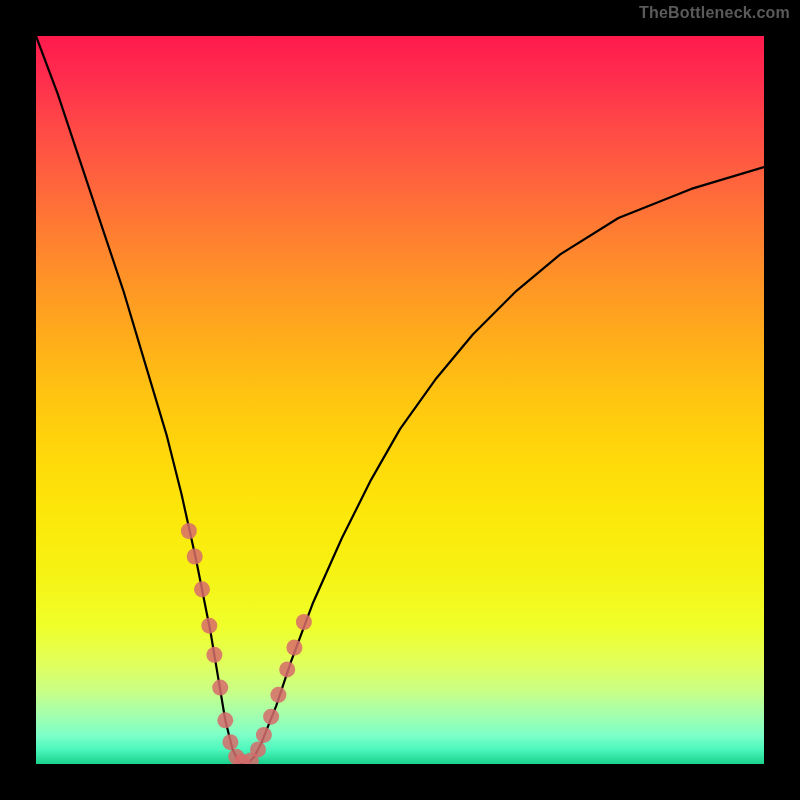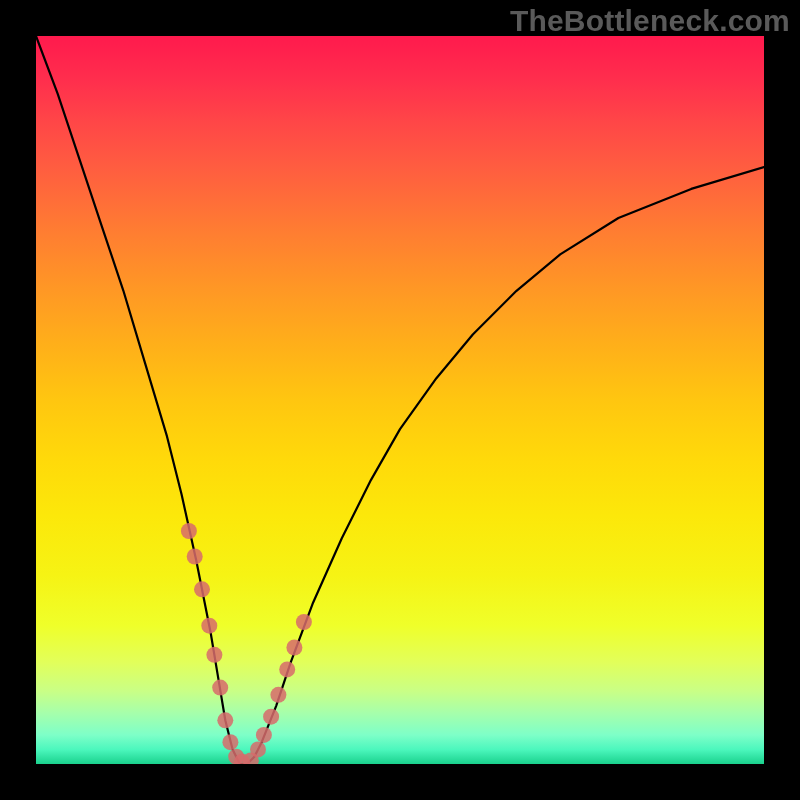--- a/index.html
+++ b/index.html
@@ -15,21 +15,21 @@
     position: relative;
     width: 800px;
     height: 800px;
     background: #000;
   }
   .watermark {
     position: absolute;
     top: 4px;
     right: 10px;
     color: #5a5a5a;
-    font-size: 30px;
+    font-size: 16px;
     font-weight: 600;
     letter-spacing: 0.2px;
     z-index: 3;
   }
   .plot-area {
     position: absolute;
     left: 36px;
     top: 36px;
     width: 728px;
     height: 728px;

